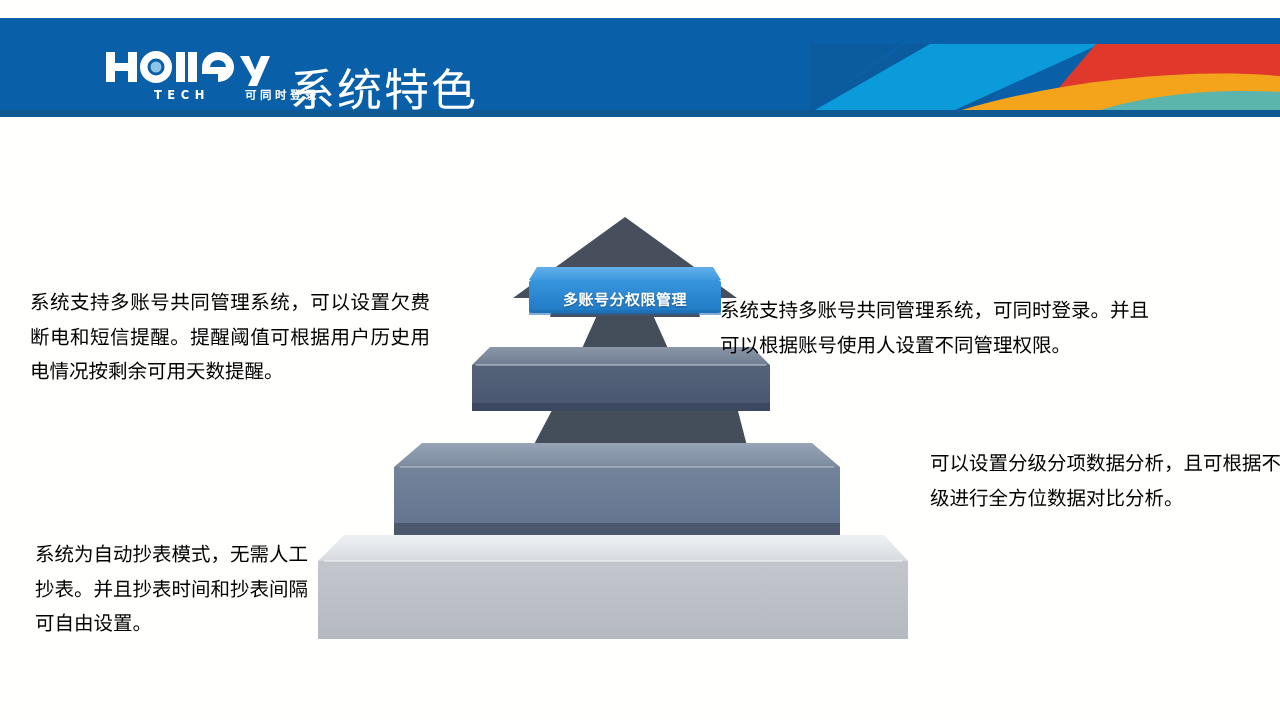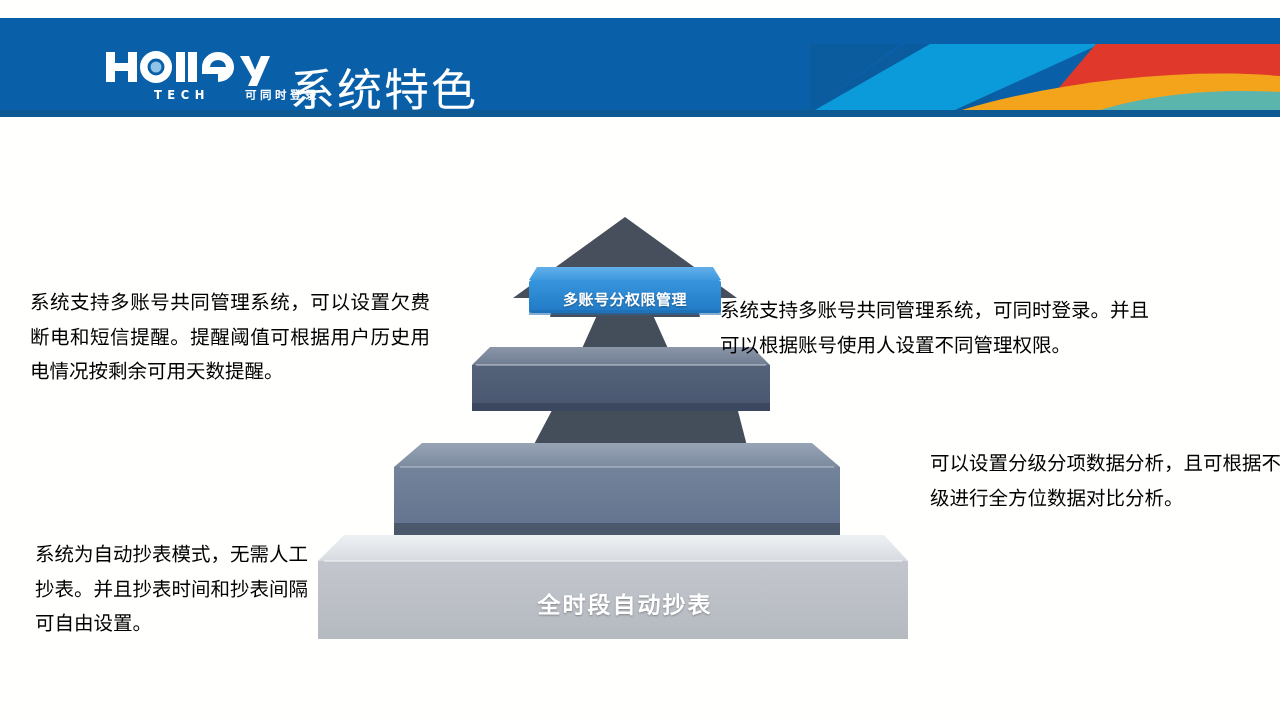--- a/index.html
+++ b/index.html
@@ -304,19 +304,18 @@
     </g>
 
     <g>
       <path d="M44,330 L584,330 L608,356 L18,356 Z" fill="url(#g-t4-top)"></path>
       <rect x="18" y="356" width="590" height="78" fill="url(#g-t4-front)"></rect>
       <path d="M24,356 L602,356" stroke="#ffffff" stroke-opacity="0.55" stroke-width="1.4" fill="none"></path>
     </g>
   </svg>
 
   <div class="tier-label" id="label-tier1">多账号分权限管理</div>
-  <div class="tier-label" id="label-tier4">全时段自动抄表</div>
 </div>
 
 <div class="callout" id="callout-left-top">系统支持多账号共同管理系统，可以设置欠费断电和短信提醒。提醒阈值可根据用户历史用电情况按剩余可用天数提醒。</div>
 <div class="callout" id="callout-right-top">系统支持多账号共同管理系统，可同时登录。并且可以根据账号使用人设置不同管理权限。</div>
 <div class="callout" id="callout-right-mid">可以设置分级分项数据分析，且可根据不同分级进行全方位数据对比分析。</div>
 <div class="callout" id="callout-left-bottom">系统为自动抄表模式，无需人工抄表。并且抄表时间和抄表间隔可自由设置。</div>
 
 </body></html>

